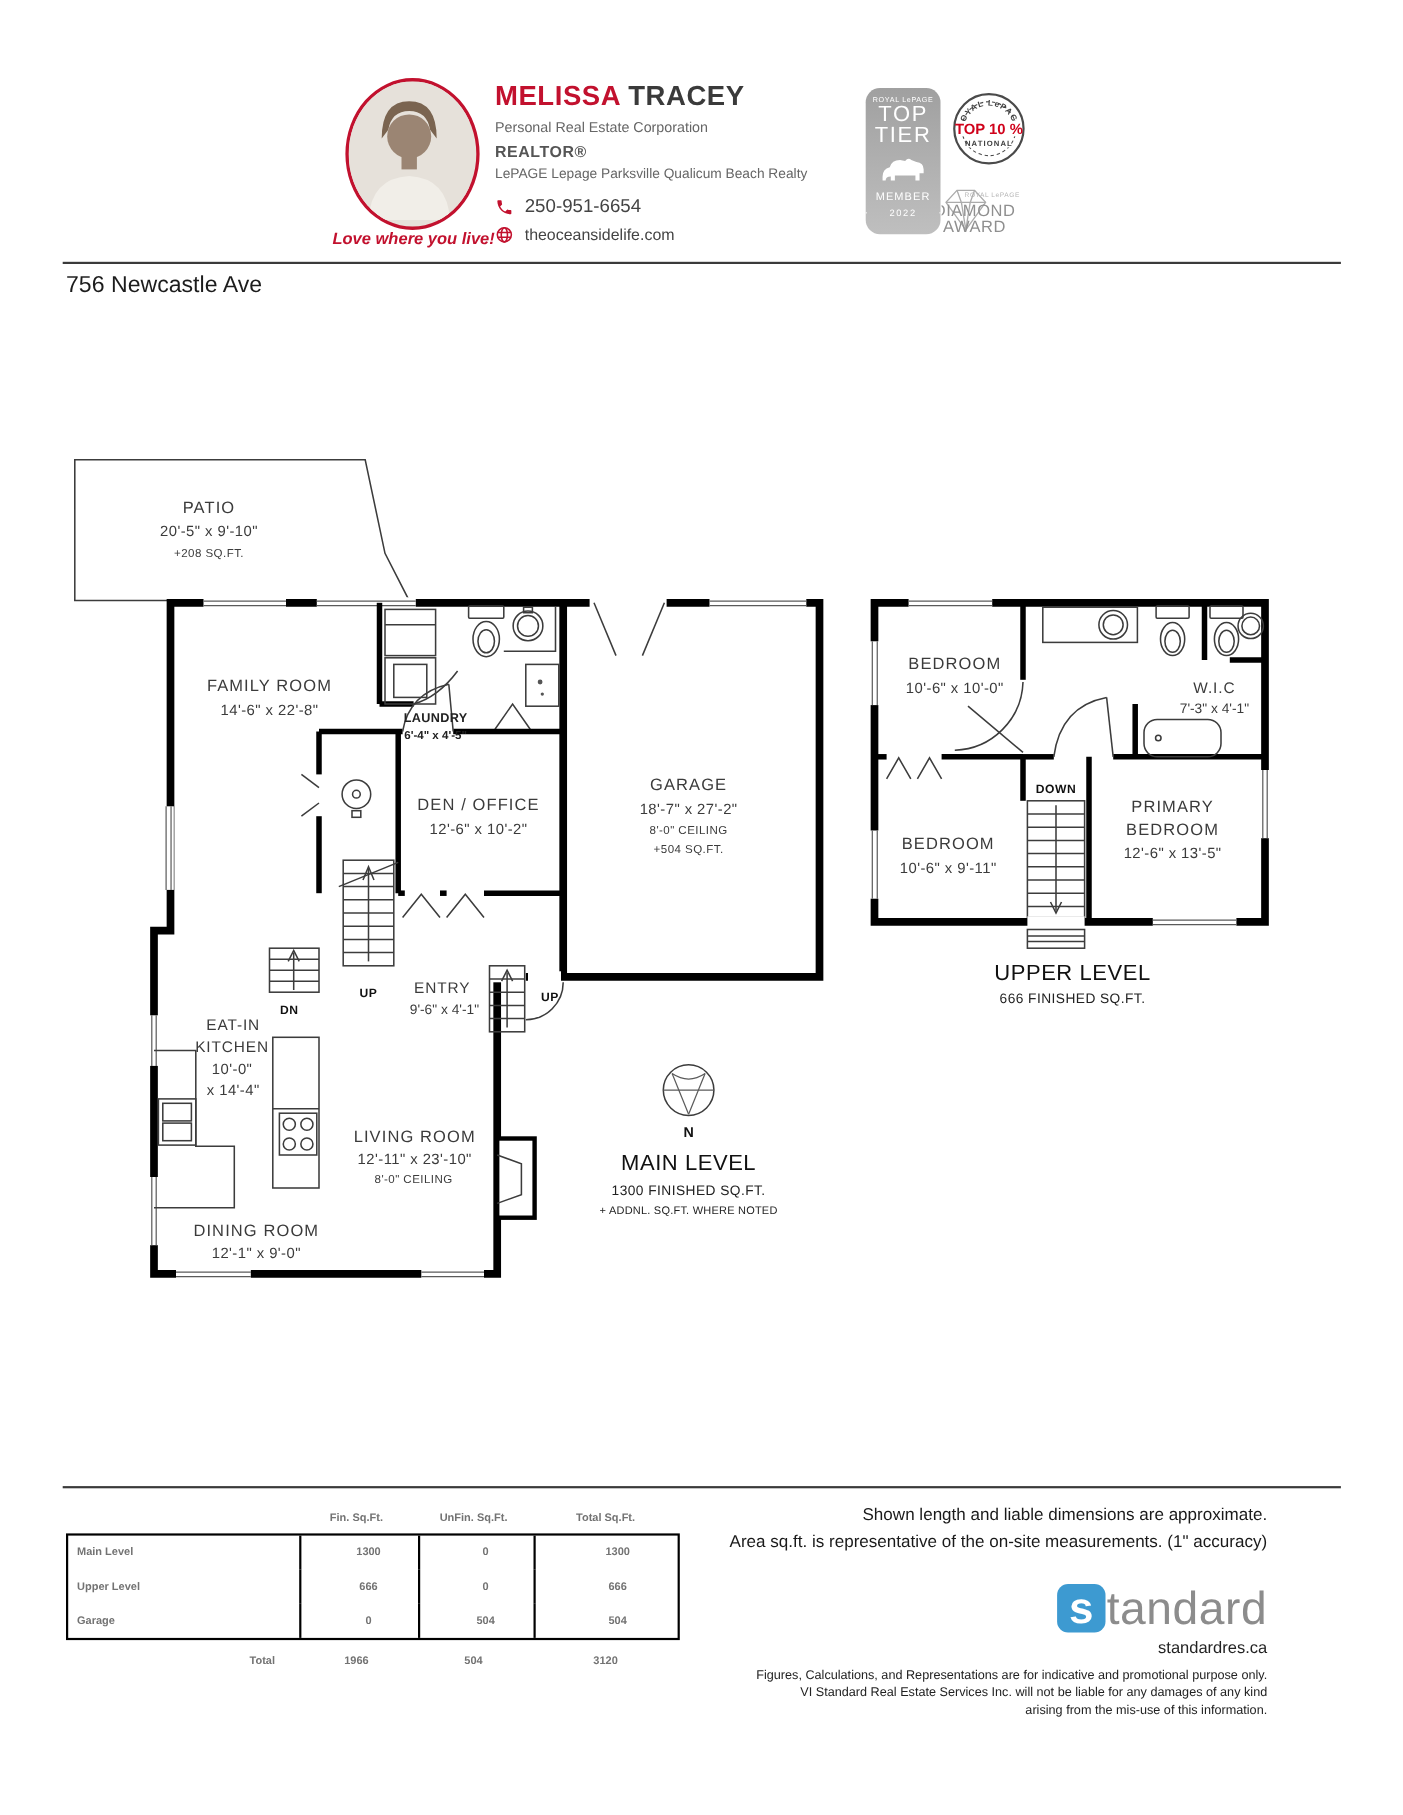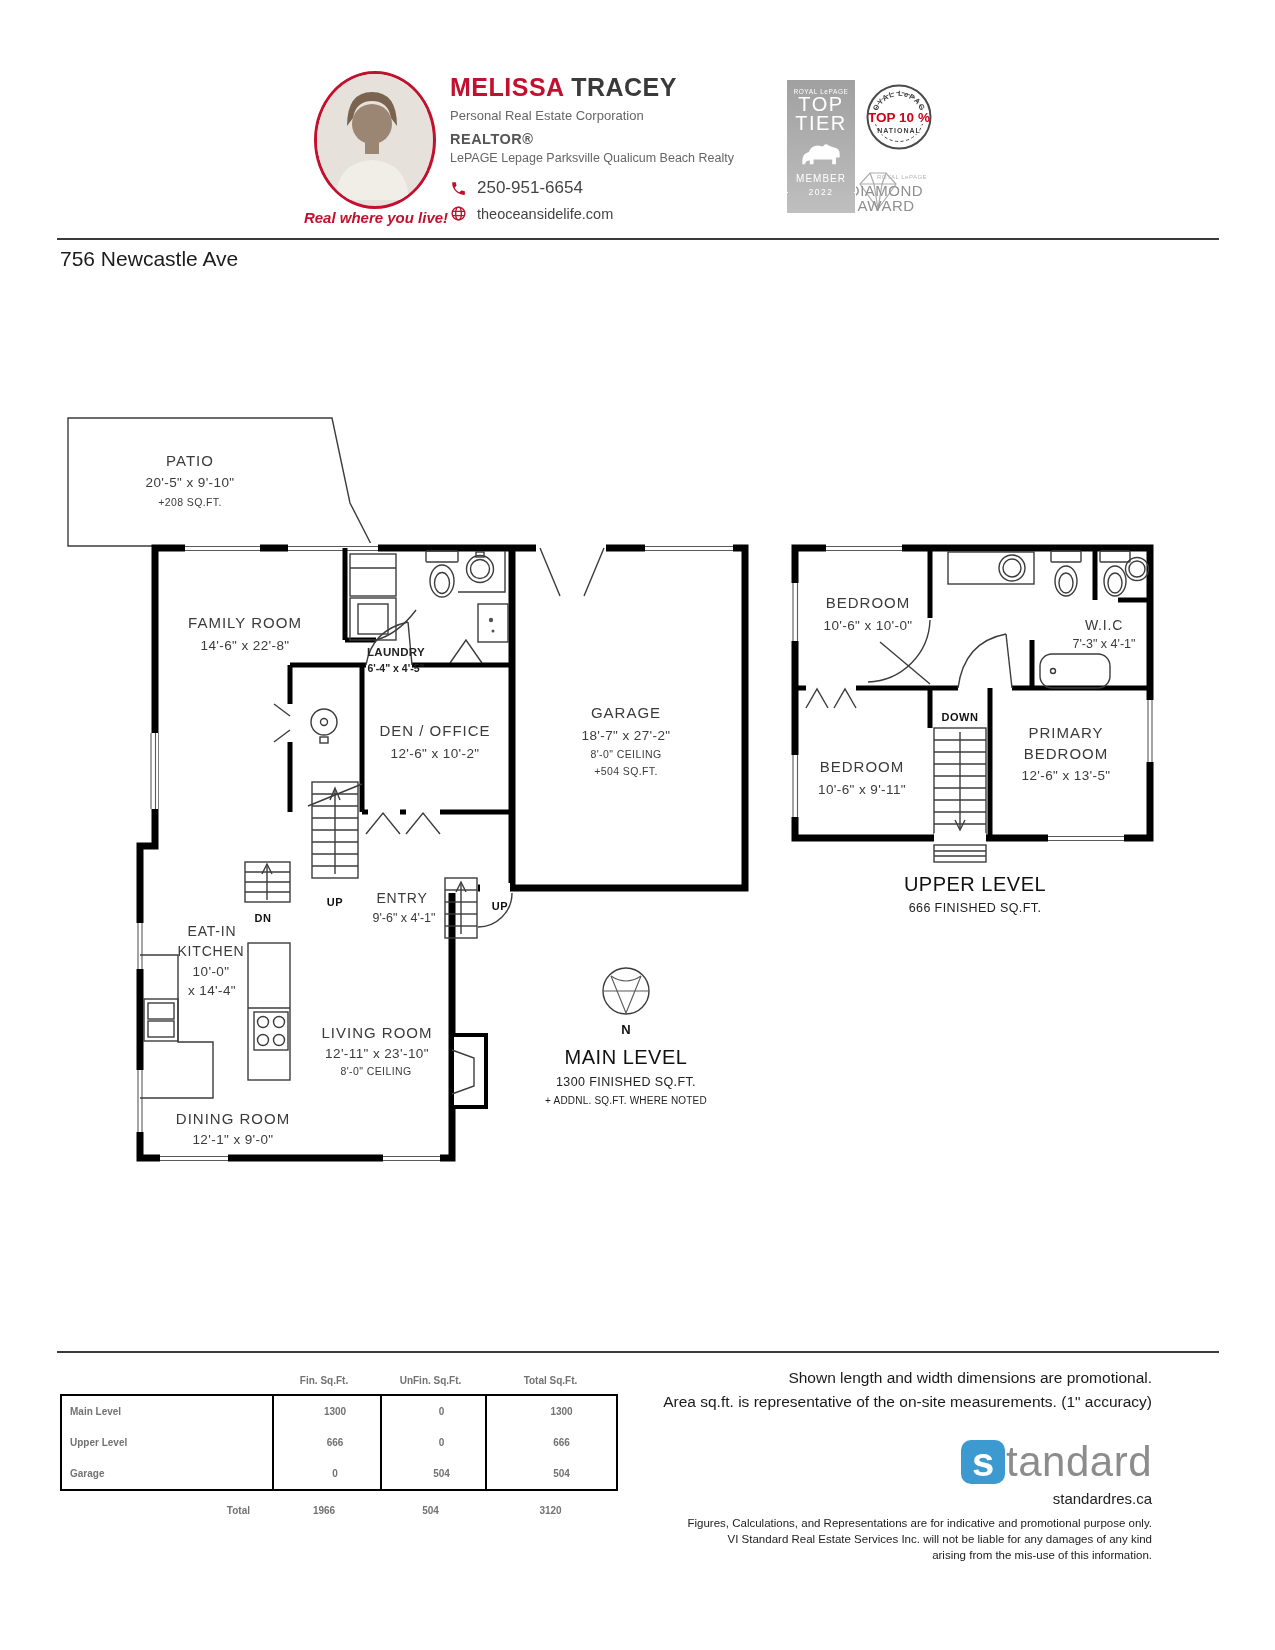--- a/index.html
+++ b/index.html
@@ -16,21 +16,21 @@
   .aname{font-size:25px;font-weight:bold;letter-spacing:.5px;color:#3a3a3a;}
   .aname .fn{color:#c2112e;}
   .acorp{font-size:13px;color:#666;margin-top:6px;}
   .areal{font-size:14.5px;font-weight:bold;color:#555;letter-spacing:.5px;margin-top:8px;}
   .abrok{font-size:12.5px;color:#666;margin-top:4px;}
   .crow{display:flex;align-items:center;gap:10px;margin-top:13px;font-size:17px;color:#444;}
   .crow.web{margin-top:7px;font-size:14.5px;}
   .cicon{width:17px;height:17px;flex:0 0 17px;}
 
   .b-tier{position:absolute;left:487px;top:25px;width:68px;height:133px;text-align:center;
-          background:linear-gradient(180deg,#a0a0a0,#bfbfbf);color:#fff;}
+          background:linear-gradient(180deg,#a0a0a0,#bfbfbf);color:#fff;border-radius:13px;}
   .bt-brand{font-size:6.5px;letter-spacing:.6px;padding-top:8px;}
   .bt-word{font-size:20px;letter-spacing:1.5px;line-height:19px;font-weight:400;}
   .bt-word:first-of-type{margin-top:3px;}
   .bt-bear{margin-top:5px;}
   .bt-member{font-size:10px;letter-spacing:1px;margin-top:3px;}
   .bt-year{display:flex;align-items:center;justify-content:center;gap:21px;font-size:8.5px;
            letter-spacing:1.5px;margin-top:3px;}
   .bt-year i{display:block;width:10px;height:1px;background:#fff;}
   .b-top10{position:absolute;left:565px;top:28px;width:68px;height:68px;}
   .b-diamond{position:absolute;left:556px;top:110px;width:100px;height:50px;}
@@ -95,21 +95,21 @@
   <div class="hdr">
     <div class="photo">
       <svg viewBox="0 0 110 126" width="110" height="126">
         <rect width="110" height="126" fill="#e6e1da"></rect>
         <path d="M30,52 Q30,18 55,18 Q80,18 80,52 L74,44 Q71,27 55,27 Q39,27 36,44 Z" fill="#7a6450"></path>
         <circle cx="55" cy="50" r="20" fill="#9b8573"></circle>
         <rect x="48" y="66" width="14" height="14" fill="#9b8573"></rect>
         <path d="M18,126 Q20,88 55,86 Q90,88 92,126 Z" fill="#f1eee8"></path>
       </svg>
     </div>
-    <div class="tagline">Real where you live!</div>
+    <div class="tagline">Love where you live!</div>
 
     <div class="agent">
       <div class="aname"><span class="fn">MELISSA</span> <span class="ln">TRACEY</span></div>
       <div class="acorp">Personal Real Estate Corporation</div>
       <div class="areal">REALTOR®</div>
       <div class="abrok">LePAGE Lepage Parksville Qualicum Beach Realty</div>
       <div class="crow">
         <svg class="cicon" viewBox="0 0 24 24">
           <path fill="#c2112e" d="M6.62 10.79c1.44 2.83 3.76 5.14 6.59 6.59l2.2-2.2c.27-.27.67-.36 1.02-.24 1.12.37 2.33.57 3.57.57.55 0 1 .45 1 1V20c0 .55-.45 1-1 1-9.39 0-17-7.61-17-17 0-.55.45-1 1-1h3.5c.55 0 1 .45 1 1 0 1.25.2 2.45.57 3.57.11.35.03.74-.25 1.02l-2.2 2.2z"></path>
         </svg>
@@ -483,21 +483,21 @@
     </div>
     <div class="sq-total">
       <div class="lbl">Total</div>
       <div class="v">1966</div>
       <div class="v">504</div>
       <div class="v">3120</div>
     </div>
   </div>
 
   <div class="notes">
-    <div>Shown length and width dimensions are promotional.</div>
+    <div>Shown length and liable dimensions are approximate.</div>
     <div>Area sq.ft. is representative of the on-site measurements. (1" accuracy)</div>
   </div>
 
   <div class="logo-wrap">
     <div class="logo-row">
       <span class="logo-s">s</span>
         <span class="logo-rest">tandard</span>
     </div>
     <div class="logo-site">standardres.ca</div>
   </div>

